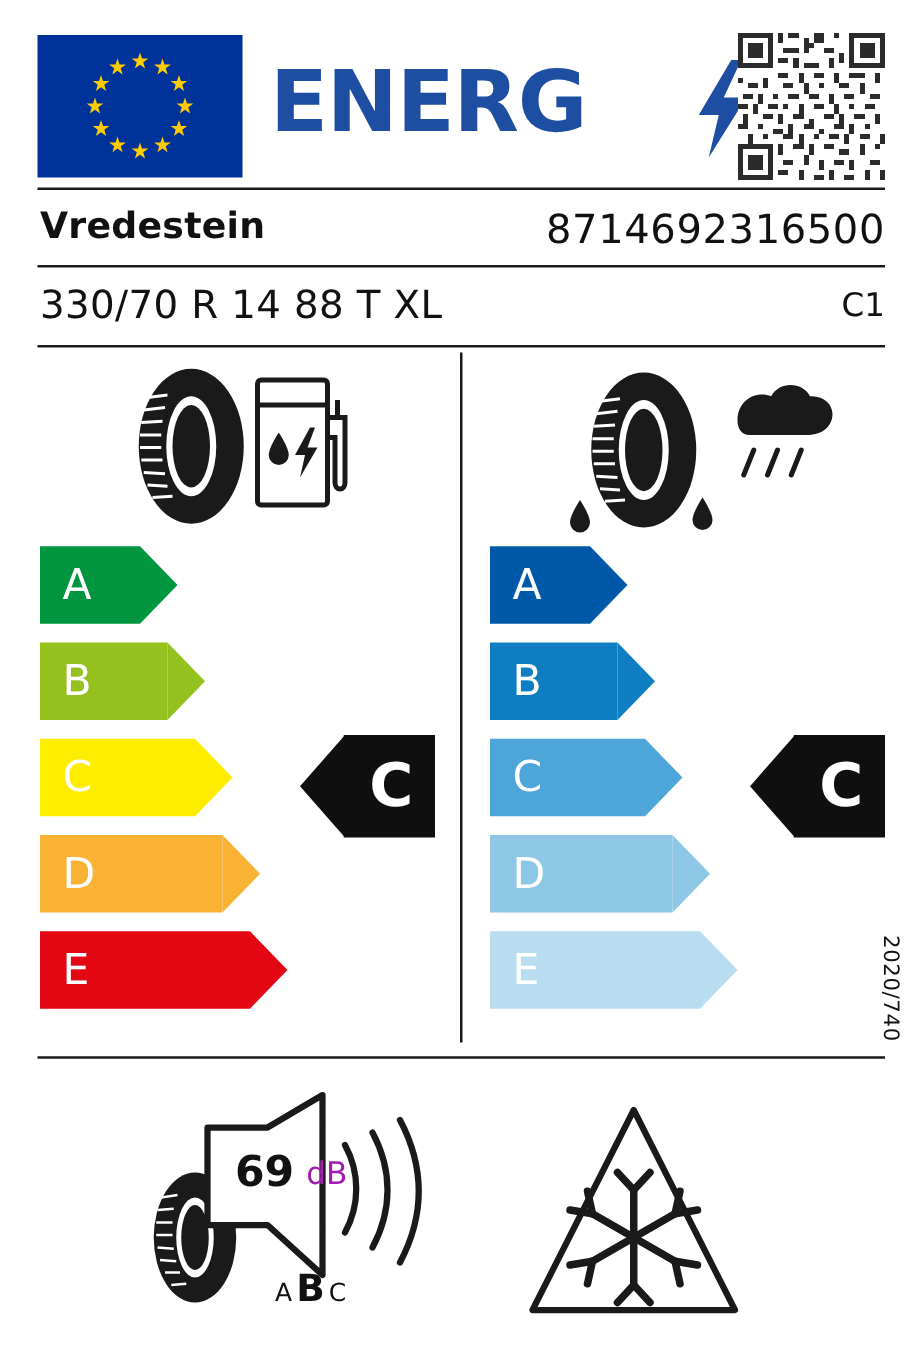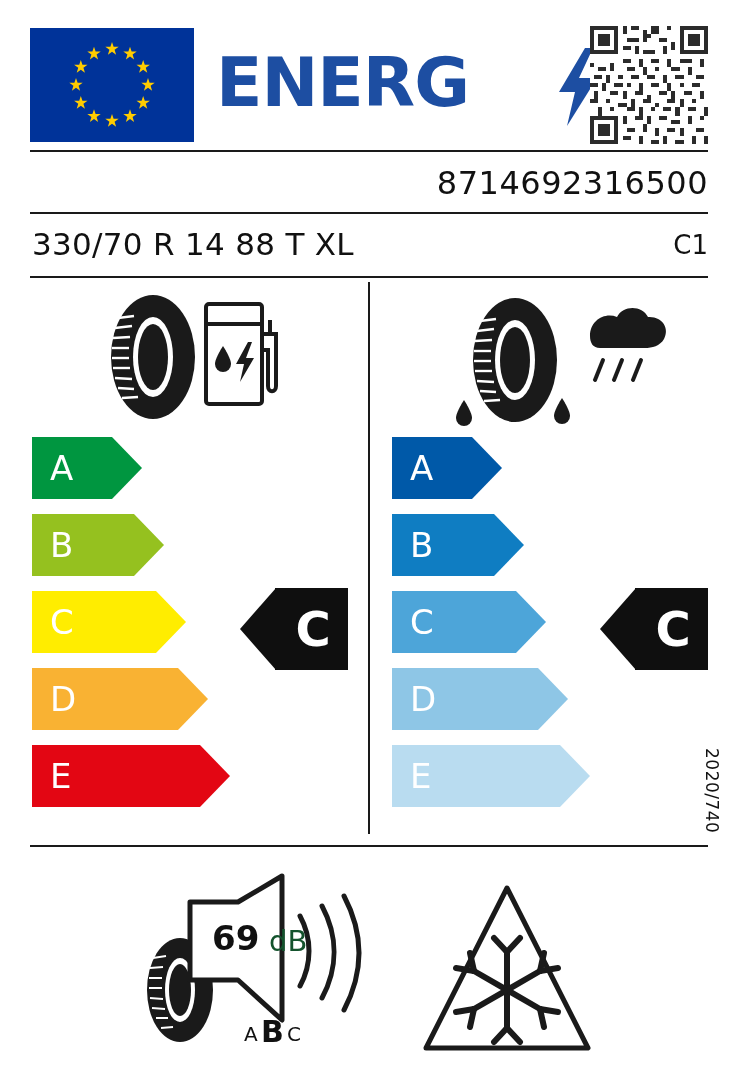--- a/index.html
+++ b/index.html
@@ -209,21 +209,21 @@
     color: #ffffff;
     font-size: 48px;
     font-weight: bold;
   }
   .result-fuel { left: 240px; top: 588px; }
   .result-grip { left: 600px; top: 588px; }
 
   
   .noise-area {
     position: absolute;
-    left: 132px;
+    left: 108px;
     top: 870px;
     width: 260px;
     height: 190px;
     text-align: right;
   }
   .snow-area {
     position: absolute;
     left: 420px;
     top: 880px;
     width: 175px;
@@ -234,22 +234,22 @@
     left: 80px;
     top: 48px;
     font-size: 34px;
     font-weight: bold;
     color: #111;
   }
   .db-unit {
     position: absolute;
     left: 137px;
     top: 54px;
-    font-size: 29px;
-    color: #14532d;
+    font-size: 25px;
+    color: #a21caf;
   }
   .class-a {
     position: absolute;
     left: 112px;
     top: 152px;
     font-size: 20px;
     color: #111;
   }
   .class-b {
     position: absolute;
@@ -450,20 +450,21 @@
       </svg>
     </div>
   </div>
 
   <div class="rule rule-1"></div>
   <div class="rule rule-2"></div>
   <div class="rule rule-3"></div>
   <div class="rule rule-4"></div>
   <div class="col-divider"></div>
 
+  <div class="brand">Vredestein</div>
   <div class="ean">8714692316500</div>
   <div class="tyre-size">330/70 R 14 88 T XL</div>
   <div class="tyre-class">C1</div>
 
   <div class="pic-fuel">
     <svg viewBox="0 0 200 135" xmlns="http://www.w3.org/2000/svg">
 
       <g>
         <ellipse cx="57" cy="67" rx="42" ry="62" fill="#1a1a1a"></ellipse>
         <ellipse cx="57" cy="67" rx="20" ry="40" fill="#ffffff"></ellipse>

